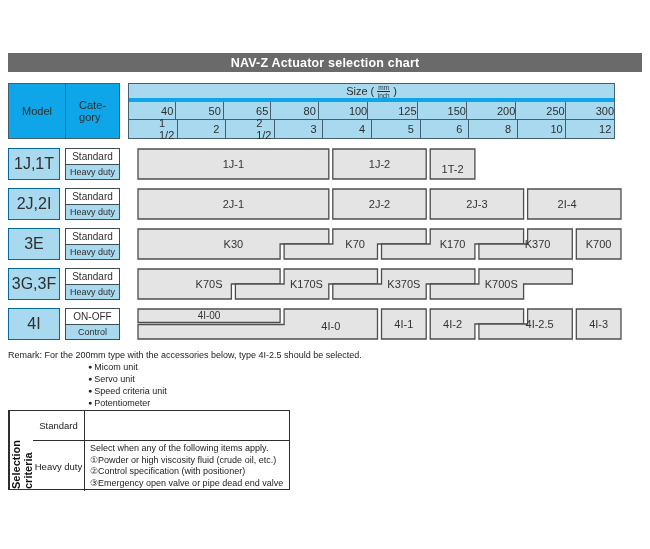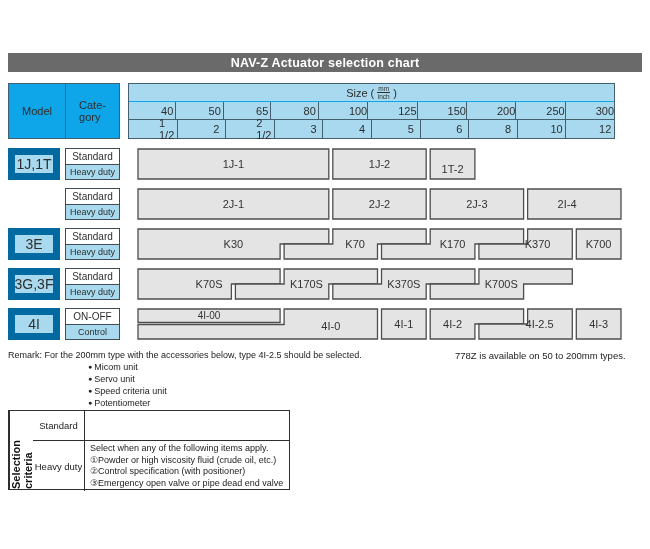--- a/index.html
+++ b/index.html
@@ -15,38 +15,38 @@
   .lhdr { position:absolute; left:8px; top:83px; width:112px; height:56px;
           display:flex; background:#0ea5e9; border:1px solid #44606e; }
   .lhdr .model { width:57px; border-right:1px solid #44606e; display:flex;
                  align-items:center; justify-content:center; font-size:11px; }
   .lhdr .cat { flex:1; display:flex; align-items:center; justify-content:center;
                font-size:11px; white-space:pre-line; text-align:left; }
 
   
   .shdr { position:absolute; left:128px; top:83px; width:487px; height:56px;
           background:#a9d9ee; border:1px solid #44606e; font-size:11px; }
-  .srow-title { height:18px; border-bottom:1px solid #0ea5e9; display:flex;
+  .srow-title { height:18px; border-bottom:4px solid #0ea5e9; display:flex;
                 align-items:center; justify-content:center; gap:3px; }
   .srow { display:flex; height:18px; }
   .srow.mm { border-bottom:1px solid #44606e; }
   .scell { flex:1; display:flex; align-items:center; justify-content:center;
            border-right:1px solid #44606e;margin-left:30px; }
   .scell:last-child { border-right:none; }
   .frac { display:inline-flex; flex-direction:column; font-size:6.5px; line-height:7px;
           text-align:center; position:relative; top:0px; }
   .frac .top { border-bottom:1px solid #2e2e2e; padding:0 1px; }
   .paren-l::before { content:"("; font-size:11px; }
   .paren-r::before { content:")"; font-size:11px; }
 
   
   .mrow { position:absolute; left:8px; width:112px; height:32px; }
   .mrow .m  { position:absolute; left:0; top:0; width:52px; height:32px; background:#a9d9ee;
-              border:7px solid #0369a1; display:flex; align-items:center; justify-content:center;
-              font-size:14px; }
+              border:1px solid #0369a1; display:flex; align-items:center; justify-content:center;
+              font-size:16px; }
   .mrow .ct { position:absolute; left:57px; top:0; width:55px; height:17px; background:#ffffff;
               border:1px solid #3e4e57; display:flex; align-items:center; justify-content:center;
               font-size:10px; }
   .mrow .cb { position:absolute; left:57px; top:16px; width:55px; height:16px; background:#a9d9ee;
               border:1px solid #3e4e57; display:flex; align-items:center; justify-content:center;
               font-size:9px; }
 
   
   .brow { position:absolute; left:8px; width:650px; height:32px; }
   .brow svg { position:absolute; left:0; top:0; }
@@ -122,20 +122,21 @@
       <div class="scell">12</div>
     </div>
   </div>
 
   <div class="mrow" style="top:148px">
     <div class="m">1J,1T</div>
     <div class="ct">Standard</div>
     <div class="cb">Heavy duty</div>
   </div>
   <div class="mrow" style="top:188px">
+    <div class="m">2J,2I</div>
     <div class="ct">Standard</div>
     <div class="cb">Heavy duty</div>
   </div>
   <div class="mrow" style="top:228px">
     <div class="m">3E</div>
     <div class="ct">Standard</div>
     <div class="cb">Heavy duty</div>
   </div>
   <div class="mrow" style="top:268px">
     <div class="m">3G,3F</div>
@@ -227,21 +228,20 @@
     <span class="blabel" style="left:568.3px;top:1px;width:44.7px;height:30px">4I-3</span>
   </div>
 
   <div class="remark-line">Remark: For the 200mm type with the accessories below, type 4I-2.5 should be selected.</div>
   <div class="acc-list">
     <div class="acc-item">Micom unit</div>
     <div class="acc-item">Servo unit</div>
     <div class="acc-item">Speed criteria unit</div>
     <div class="acc-item">Potentiometer</div>
   </div>
-  <div class="note-right">778Z is available on 50 to 200mm types.</div>
 
   <div class="crit">
     <div class="crit-head">Selection criteria</div>
     <div class="crit-body">
       <div class="crit-row std">
         <div class="crit-label">Standard</div>
       </div>
       <div class="crit-row">
         <div class="crit-label">Heavy duty</div>
         <div class="crit-text">Select when any of the following items apply.

